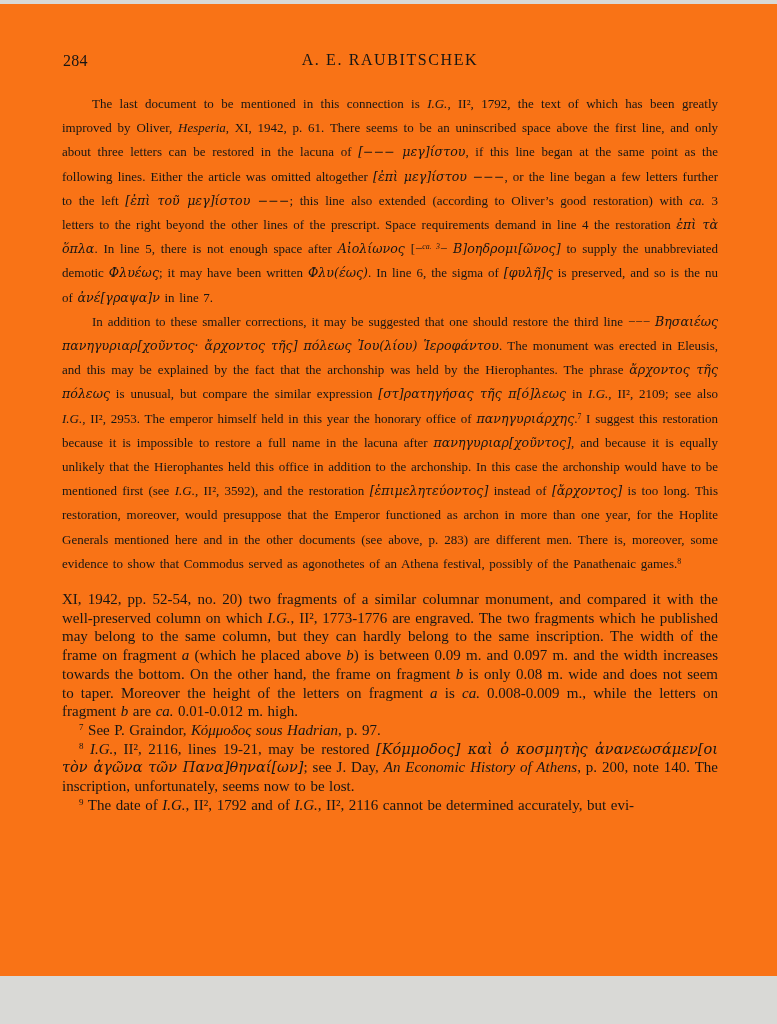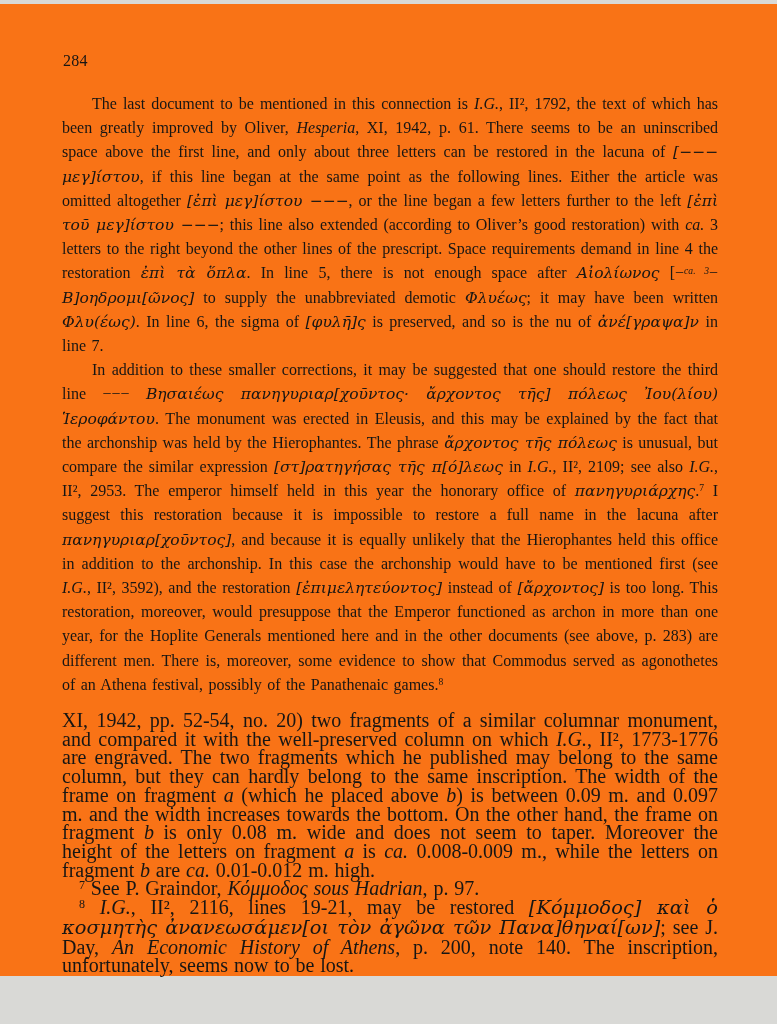--- a/index.html
+++ b/index.html
@@ -23,21 +23,21 @@
   .page-number {
     position:absolute; left:1px; top:1px;
     font-size:16px; letter-spacing:0.3px;
   }
   .running-title {
     display:block; text-align:center;
     font-size:16px; letter-spacing:1.6px;
   }
 
   .body-text {
-    font-size:16px;
+    font-size:13px;
     line-height:24.2px;
     text-align:justify;
     word-spacing:1.4px;
   }
   .para { margin:0; }
   .body-text .para.indent { text-indent:30px; }
 
   em { font-style:italic; }
   .greek {
     font-style:italic;
@@ -48,38 +48,40 @@
     font-size:60%;
     vertical-align:baseline;
     position:relative; top:-0.5em;
     line-height:0;
   }
   sup.it { font-style:italic; }
   .sc { font-size:81%; letter-spacing:0.4px; }
 
   .footnotes {
     margin-top:14px;
-    font-size:20px;
+    font-size:15px;
     line-height:18.7px;
     text-align:justify;
     word-spacing:0.8px;
   }
   .footnotes .para.indent { text-indent:17px; }
 </style>
 </head>
 <body>
 
 <div class="page">
   <header class="running-header">
     <span class="page-number">284</span>
+    <span class="running-title">A. E. RAUBITSCHEK</span>
   </header>
 
   <main class="body-text" id="body-container">
       <p class="para indent">The last document to be mentioned in this connection is <em>I.G.</em>, II², 1792, the text of which has been greatly improved by Oliver, <em>Hesperia</em>, XI, 1942, p. 61. There seems to be an uninscribed space above the first line, and only about three letters can be restored in the lacuna of <span class="greek">[−−− μεγ]ίστου</span>, if this line began at the same point as the following lines. Either the article was omitted altogether <span class="greek">[ἐπὶ μεγ]ίστου −−−</span>, or the line began a few letters further to the left <span class="greek">[ἐπὶ τοῦ μεγ]ίστου −−−</span>; this line also extended (according to Oliver’s good restoration) with <em>ca.</em> 3 letters to the right beyond the other lines of the prescript. Space requirements demand in line 4 the restoration <span class="greek">ἐπὶ τὰ ὅπλα</span>. In line 5, there is not enough space after <span class="greek">Αἰολίωνος</span> [−<sup class="it">ca. 3</sup>− <span class="greek">Β]οηδρομι[ῶνος]</span> to supply the unabbreviated demotic <span class="greek">Φλυέως</span>; it may have been written <span class="greek">Φλυ(έως)</span>. In line 6, the sigma of <span class="greek">[φυλῆ]ς</span> is preserved, and so is the nu of <span class="greek">ἀνέ[γραψα]ν</span> in line 7.</p>
       <p class="para indent">In addition to these smaller corrections, it may be suggested that one should restore the third line −−− <span class="greek">Βησαιέως πανηγυριαρ[χοῦντος· ἄρχοντος τῆς] πόλεως Ἰου(λίου) Ἱεροφάντου</span>. The monument was erected in Eleusis, and this may be explained by the fact that the archonship was held by the Hierophantes. The phrase <span class="greek">ἄρχοντος τῆς πόλεως</span> is unusual, but compare the similar expression <span class="greek">[στ]ρατηγήσας τῆς π[ό]λεως</span> in <em>I.G.</em>, II², 2109; see also <em>I.G.</em>, II², 2953. The emperor himself held in this year the honorary office of <span class="greek">πανηγυριάρχης</span>.<sup>7</sup> I suggest this restoration because it is impossible to restore a full name in the lacuna after <span class="greek">πανηγυριαρ[χοῦντος]</span>, and because it is equally unlikely that the Hierophantes held this office in addition to the archonship. In this case the archonship would have to be mentioned first (see <em>I.G.</em>, II², 3592), and the restoration <span class="greek">[ἐπιμελητεύοντος]</span> instead of <span class="greek">[ἄρχοντος]</span> is too long. This restoration, moreover, would presuppose that the Emperor functioned as archon in more than one year, for the Hoplite Generals mentioned here and in the other documents (see above, p. 283) are different men. There is, moreover, some evidence to show that Commodus served as agonothetes of an Athena festival, possibly of the Panathenaic games.<sup>8</sup></p>
     </main>
 
   <section class="footnotes" id="footnote-container">
       <p class="para">XI, 1942, pp. 52-54, no. 20) two fragments of a similar columnar monument, and compared it with the well-preserved column on which <em>I.G.</em>, II², 1773-1776 are engraved. The two fragments which he published may belong to the same column, but they can hardly belong to the same inscription. The width of the frame on fragment <em>a</em> (which he placed above <em>b</em>) is between 0.09 m. and 0.097 m. and the width increases towards the bottom. On the other hand, the frame on fragment <em>b</em> is only 0.08 m. wide and does not seem to taper. Moreover the height of the letters on fragment <em>a</em> is <em>ca.</em> 0.008-0.009 m., while the letters on fragment <em>b</em> are <em>ca.</em> 0.01-0.012 m. high.</p>
       <p class="para indent"><sup>7</sup> See P. Graindor, <em>Κόμμοδος sous Hadrian</em>, p. 97.</p>
       <p class="para indent"><sup>8</sup> <em>I.G.</em>, II², 2116, lines 19-21, may be restored <span class="greek">[Κόμμοδος] καὶ ὁ κοσμητὴς ἀνανεωσάμεν[οι τὸν ἀγῶνα τῶν Πανα]θηναί[ων]</span>; see J. Day, <em>An Economic History of Athens</em>, p. 200, note 140. The inscription, unfortunately, seems now to be lost.</p>
+      <p class="para indent"><sup>9</sup> The date of <em>I.G.</em>, II², 1792 and of <em>I.G.</em>, II², 2116 cannot be determined accurately, but evi-</p>
     </section>
 </div>
 
 </body></html>

